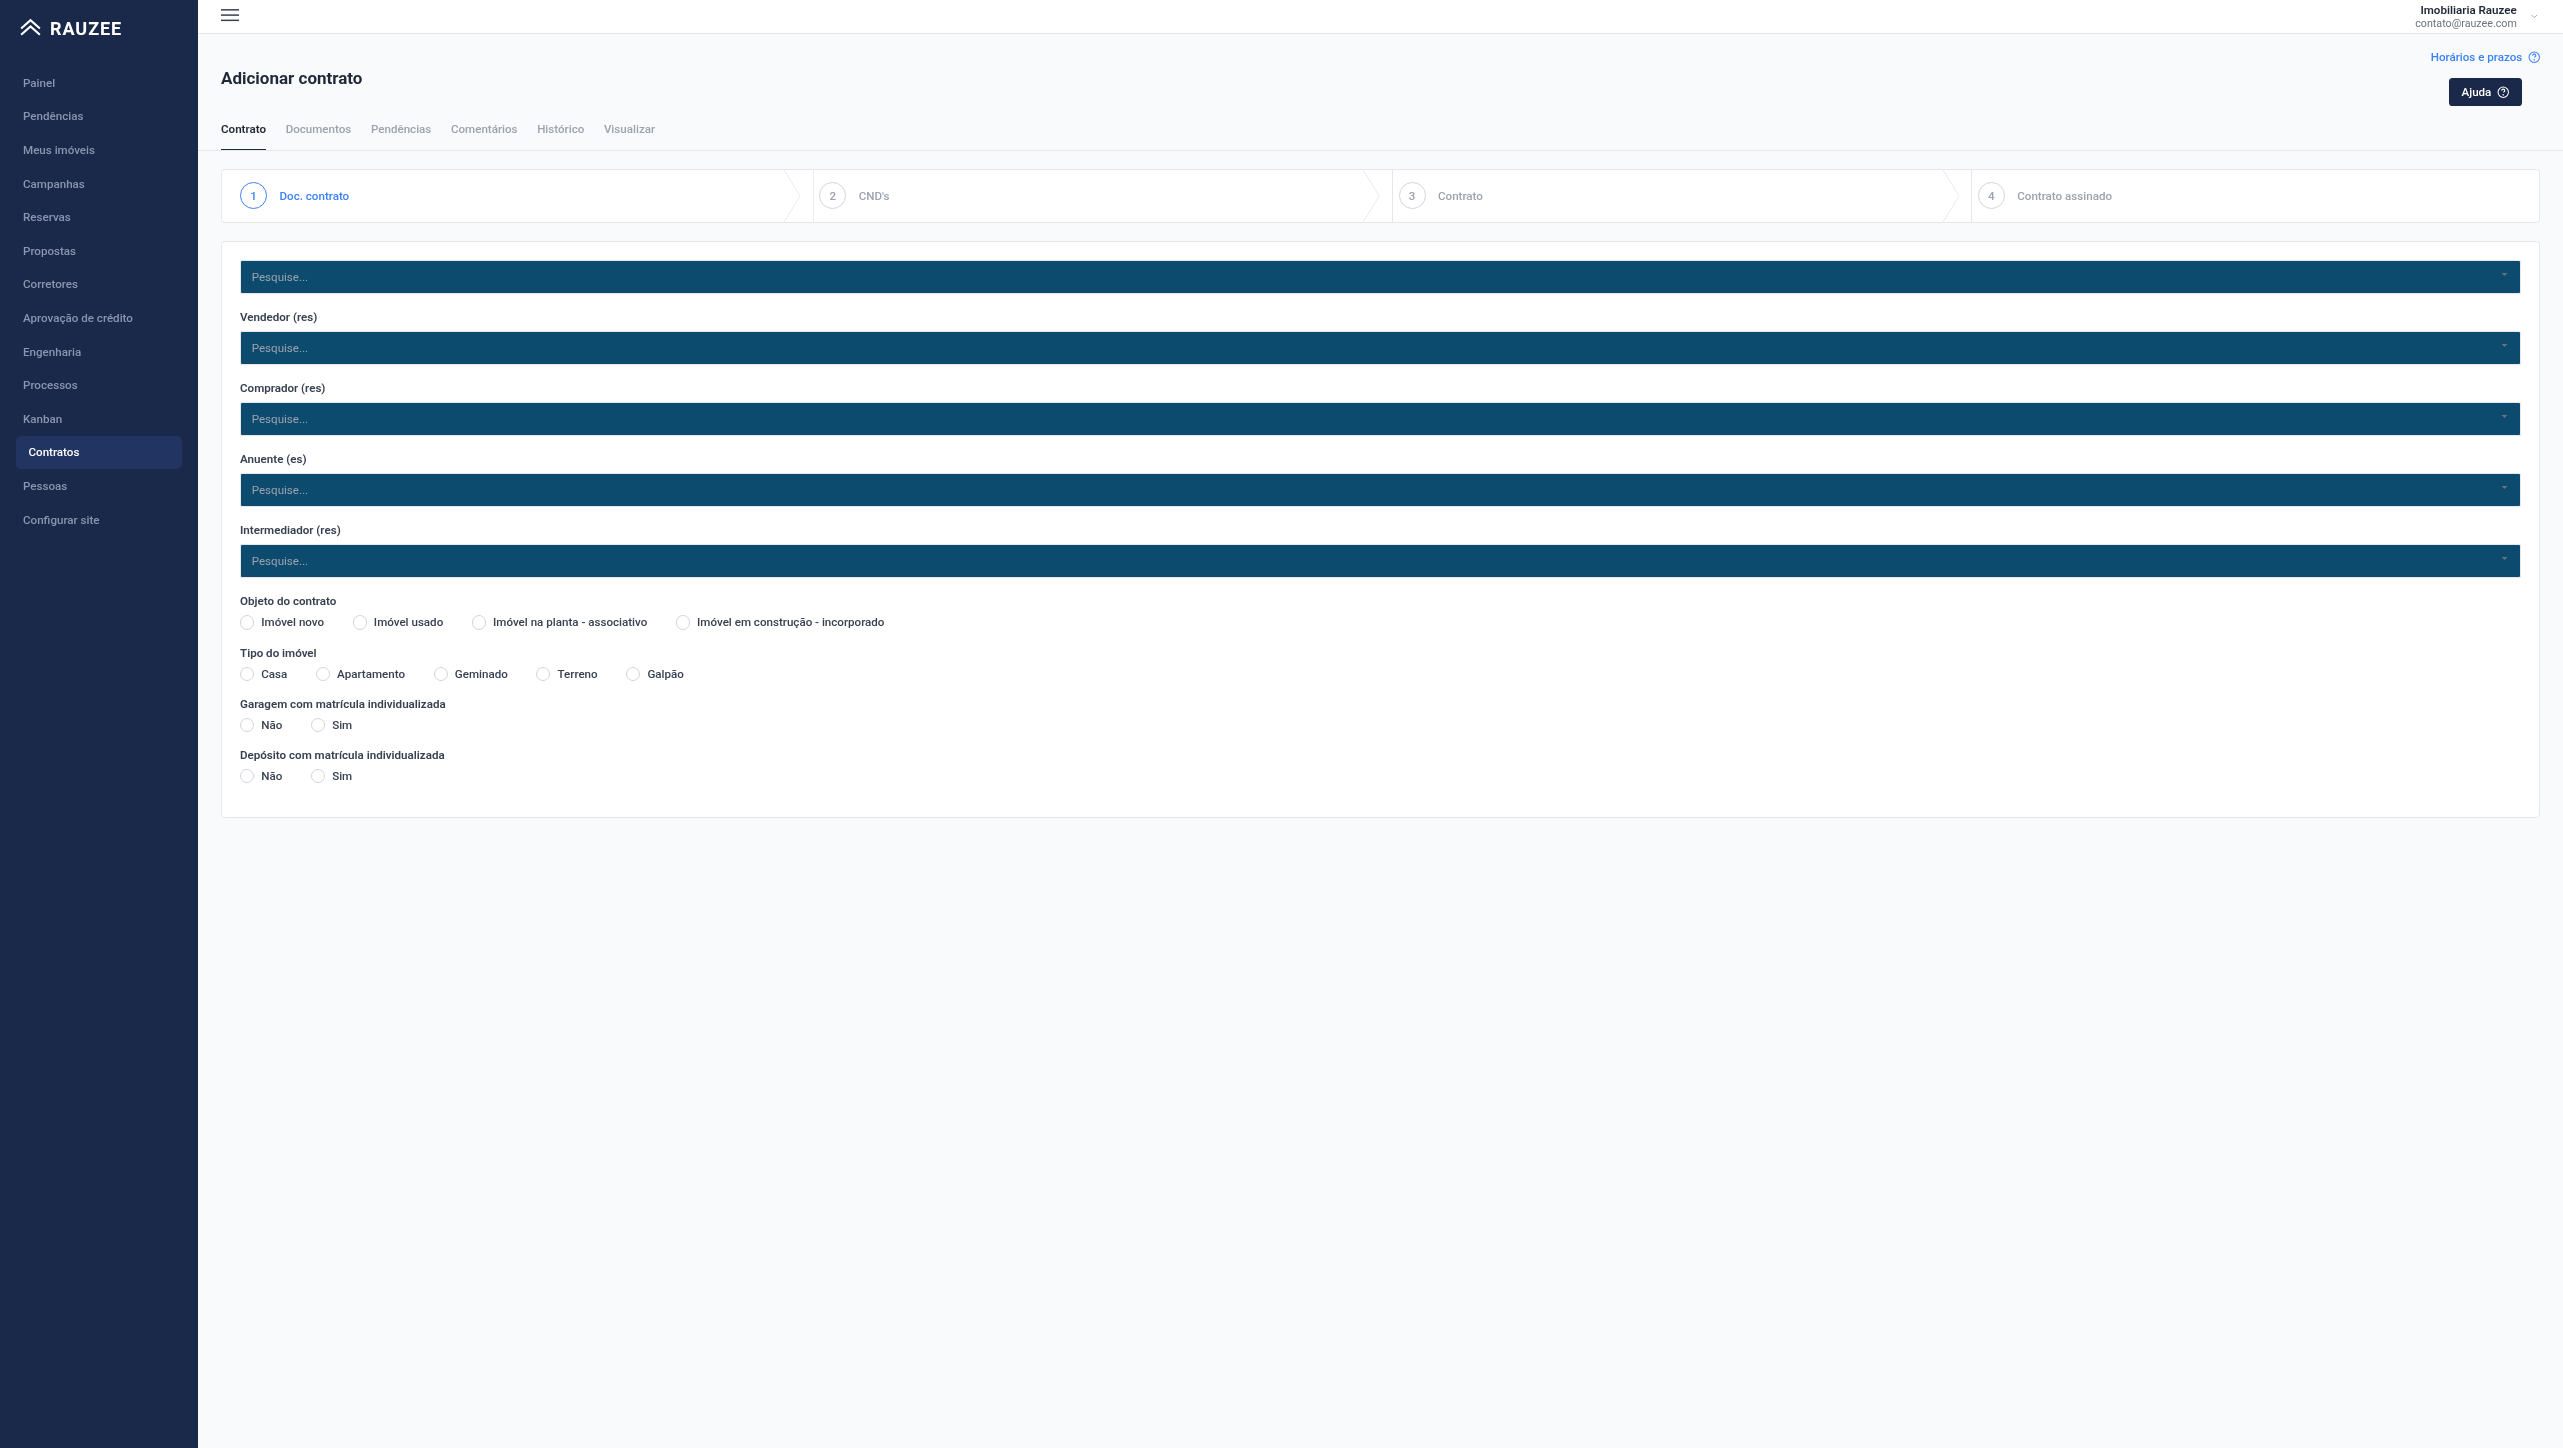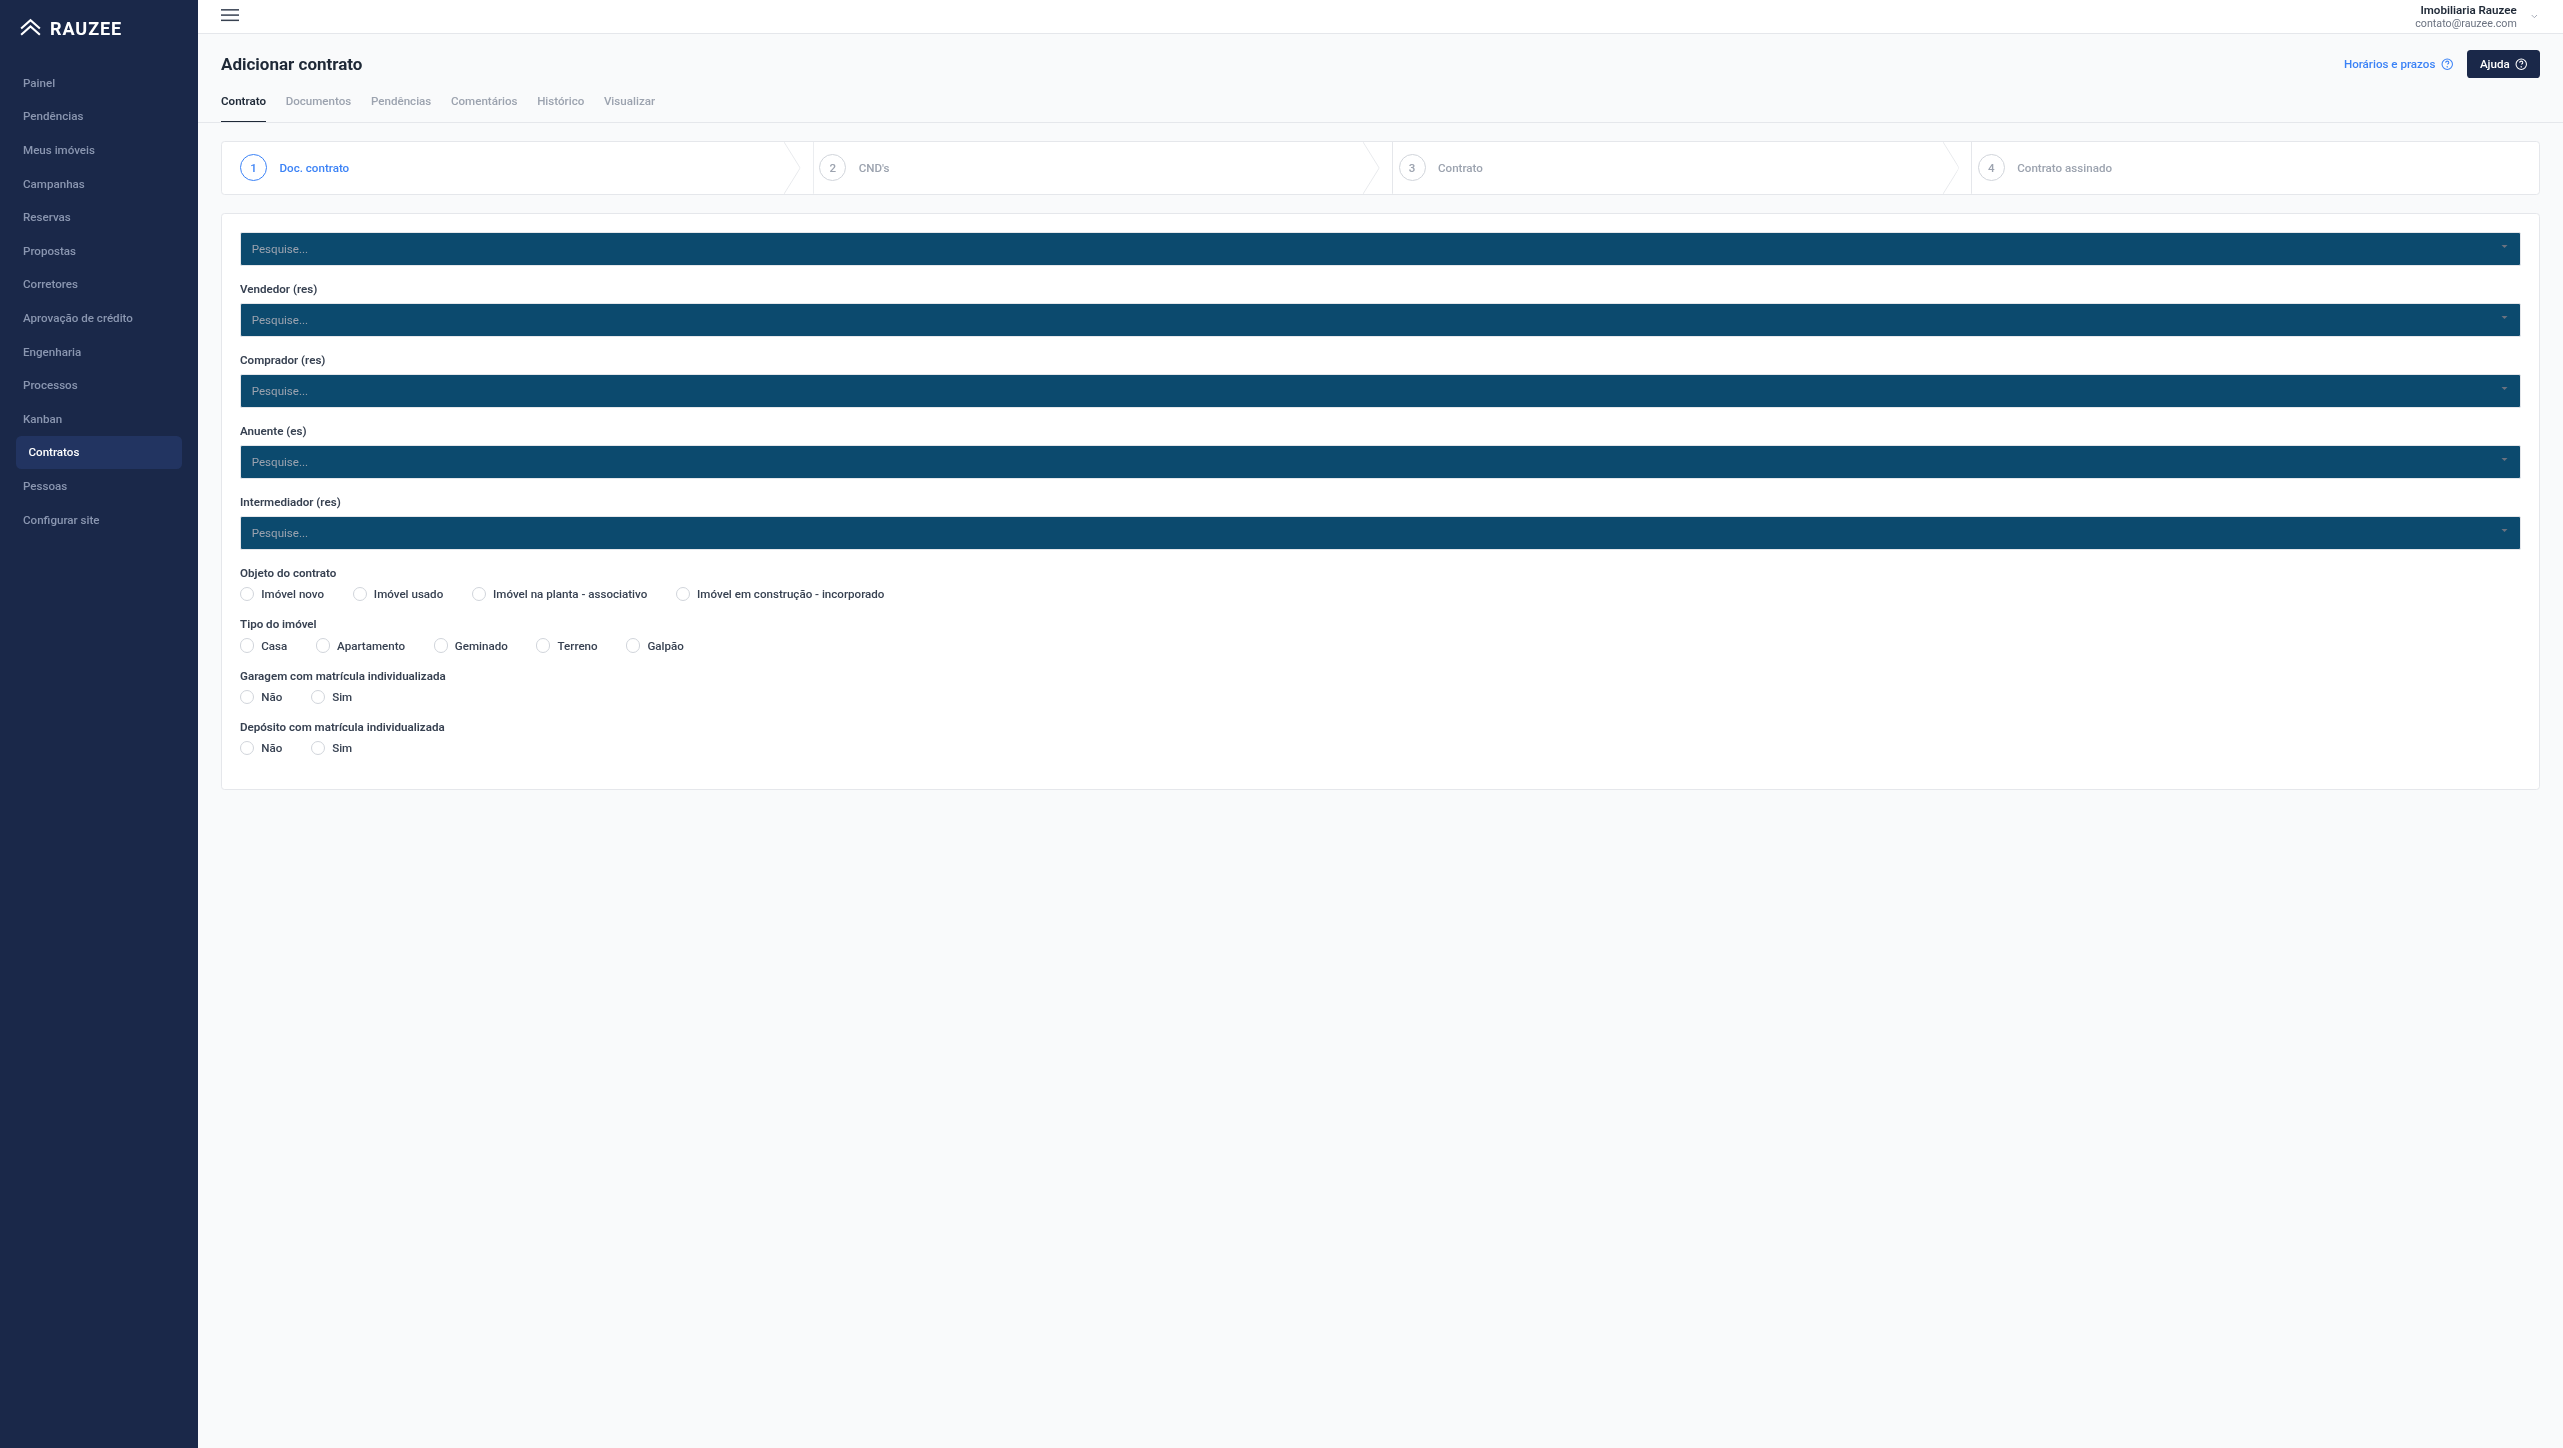--- a/index.html
+++ b/index.html
@@ -20,21 +20,21 @@
     .hamburger { cursor: pointer; }
     .hamburger svg { width: 18px; height: 14.2px; }
     .user-info { display: flex; align-items: center; gap: 12.5px; }
     .user-text { text-align: right; }
     .user-name { font-size: 11.6px; font-weight: 600; color: #1f2937; }
     .user-email { font-size: 10.7px; color: #6b7280; }
     
     .content { flex: 1; overflow-y: auto; }
     .page-header { padding: 16px 23px 0; display: flex; justify-content: space-between; align-items: center; }
     .page-title { font-size: 17px; font-weight: 700; color: #1f2937; }
-    .header-actions { display: flex; align-items: center; gap: 14.2px; }
+    .header-actions { display: flex; align-items: center; gap: 14.2px; flex-direction: column; }
     .link-btn { color: #3b82f6; font-size: 11.6px; font-weight: 500; display: flex; align-items: center; gap: 5.3px; cursor: pointer; }
     .link-btn svg { width: 12.5px; height: 12.5px; }
     .help-btn { background: #1a2849; color: #fff; border: none; padding: 7.1px 12.5px; border-radius: 3.6px; font-size: 11.6px; font-weight: 500; display: flex; align-items: center; gap: 5.3px; cursor: pointer; }
     .help-btn svg { width: 12.5px; height: 12.5px; }
     
     .tabs { display: flex; gap: 19.6px; padding: 16px 23px 0; border-bottom: 0.9px solid #e5e7eb; }
     .tab { padding: 0 0 12.5px; font-size: 11.6px; font-weight: 500; color: #9ca3af; cursor: pointer; border-bottom: 1.8px solid transparent; }
     .tab.active { color: #1f2937; border-bottom-color: #1f2937; font-weight: 600; }
     
     .stepper { display: flex; background: #fff; margin: 18px 23px 0; border: 0.9px solid #e5e7eb; border-radius: 3.6px; overflow: hidden; }

